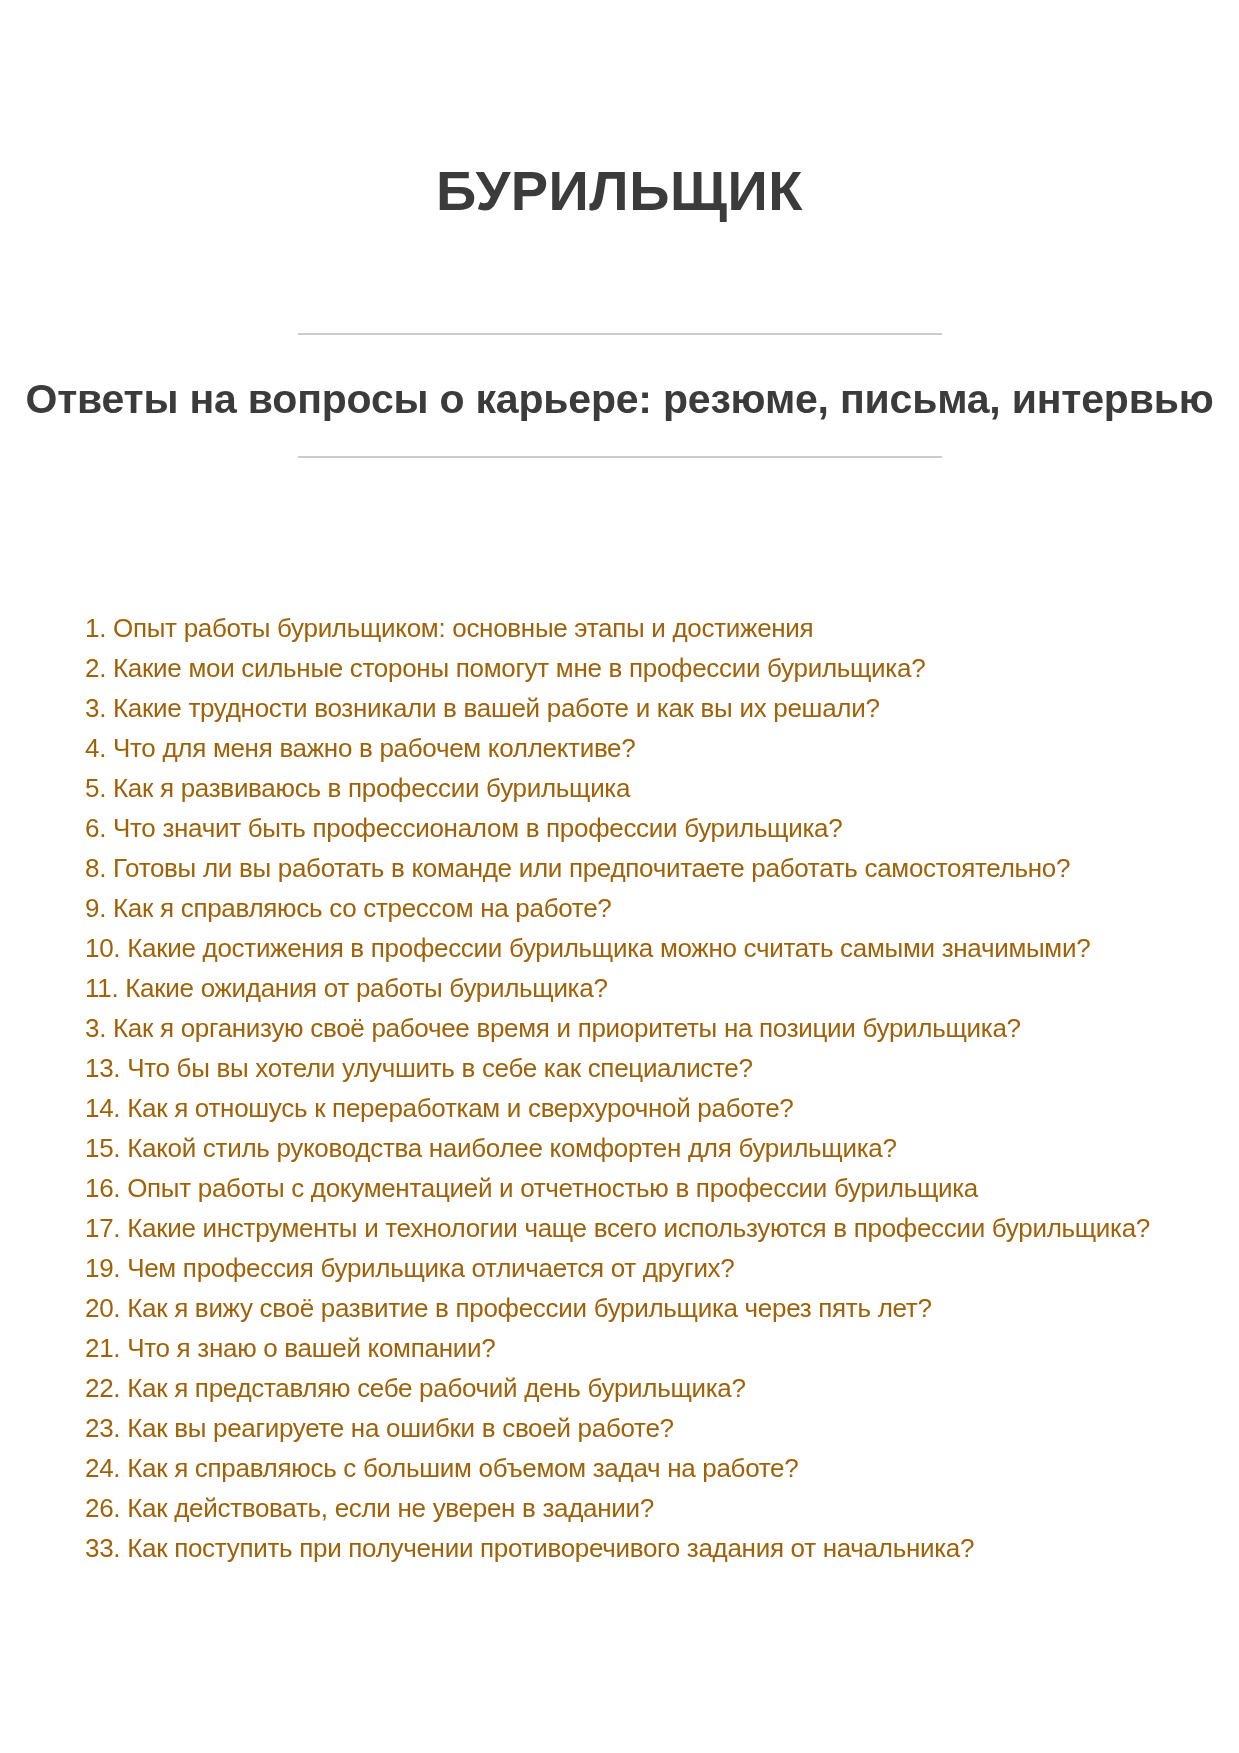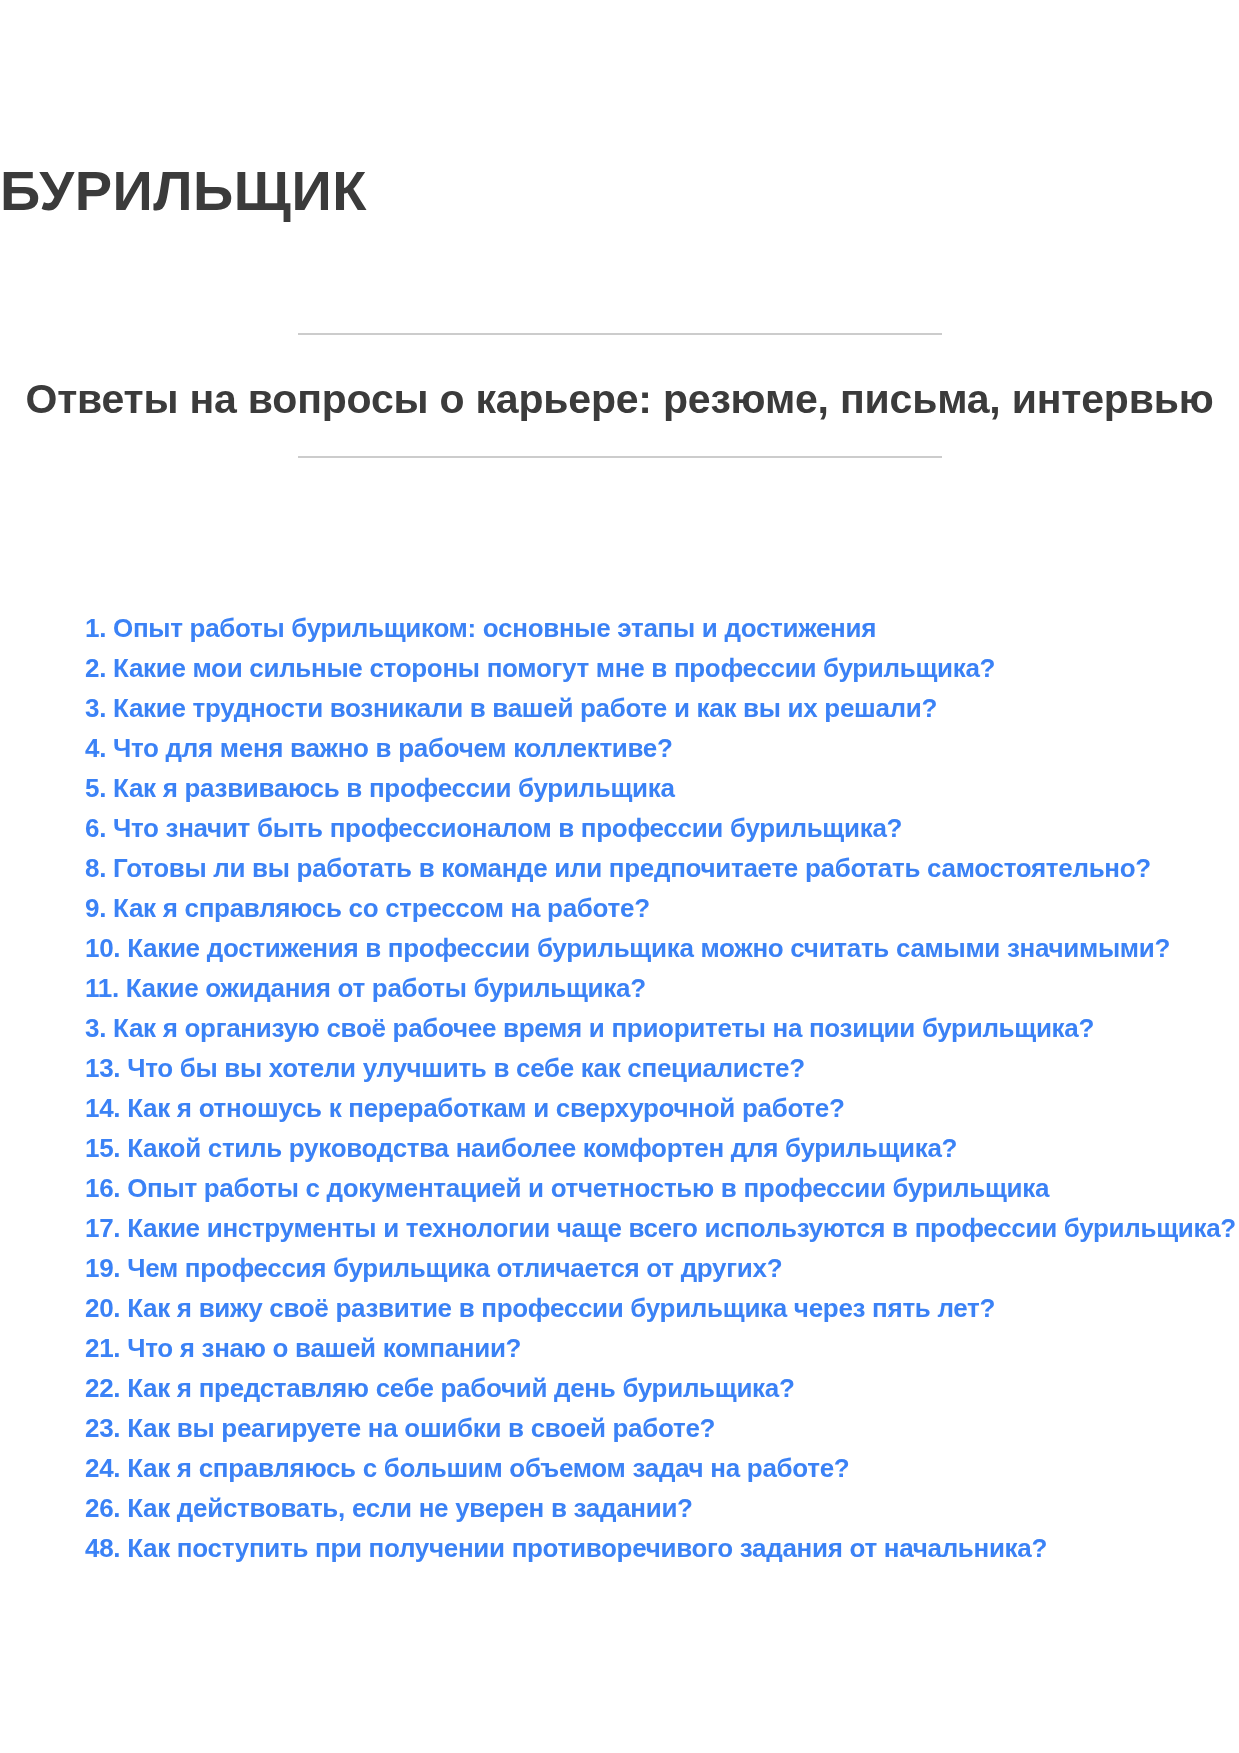--- a/index.html
+++ b/index.html
@@ -15,20 +15,21 @@
     font-family: "Liberation Sans", "DejaVu Sans", sans-serif;
     color: #3b3b3b;
     overflow: hidden;
   }
   .title {
     position: absolute;
     top: 158px;
     left: 0;
     width: 100%;
     margin: 0;
+    text-align: center;
     font-size: 56px;
     font-weight: 700;
     letter-spacing: 0.5px;
     color: #3b3b3b;
   }
   .rule {
     position: absolute;
     left: 298px;
     width: 644px;
     height: 0;
@@ -50,23 +51,23 @@
   }
   .questions {
     position: absolute;
     top: 608px;
     left: 85px;
     right: 50px;
   }
   .question {
     font-size: 26px;
     line-height: 40px;
-    font-weight: 700;
+    font-weight: 400;
     letter-spacing: -0.3px;
-    color: #3b82f6;
+    color: #a16207;
     white-space: nowrap;
   }
 </style>
 </head>
 <body>
 
 <div class="page">
   <h1 class="title">БУРИЛЬЩИК</h1>
 
   <div class="rule rule-top"></div>
@@ -92,15 +93,15 @@
       <div class="question">15. Какой стиль руководства наиболее комфортен для бурильщика?</div>
       <div class="question">16. Опыт работы с документацией и отчетностью в профессии бурильщика</div>
       <div class="question">17. Какие инструменты и технологии чаще всего используются в профессии бурильщика?</div>
       <div class="question">19. Чем профессия бурильщика отличается от других?</div>
       <div class="question">20. Как я вижу своё развитие в профессии бурильщика через пять лет?</div>
       <div class="question">21. Что я знаю о вашей компании?</div>
       <div class="question">22. Как я представляю себе рабочий день бурильщика?</div>
       <div class="question">23. Как вы реагируете на ошибки в своей работе?</div>
       <div class="question">24. Как я справляюсь с большим объемом задач на работе?</div>
       <div class="question">26. Как действовать, если не уверен в задании?</div>
-      <div class="question">48. Как поступить при получении противоречивого задания от начальника?</div>
+      <div class="question">33. Как поступить при получении противоречивого задания от начальника?</div>
     </div>
 </div>
 
 </body></html>

